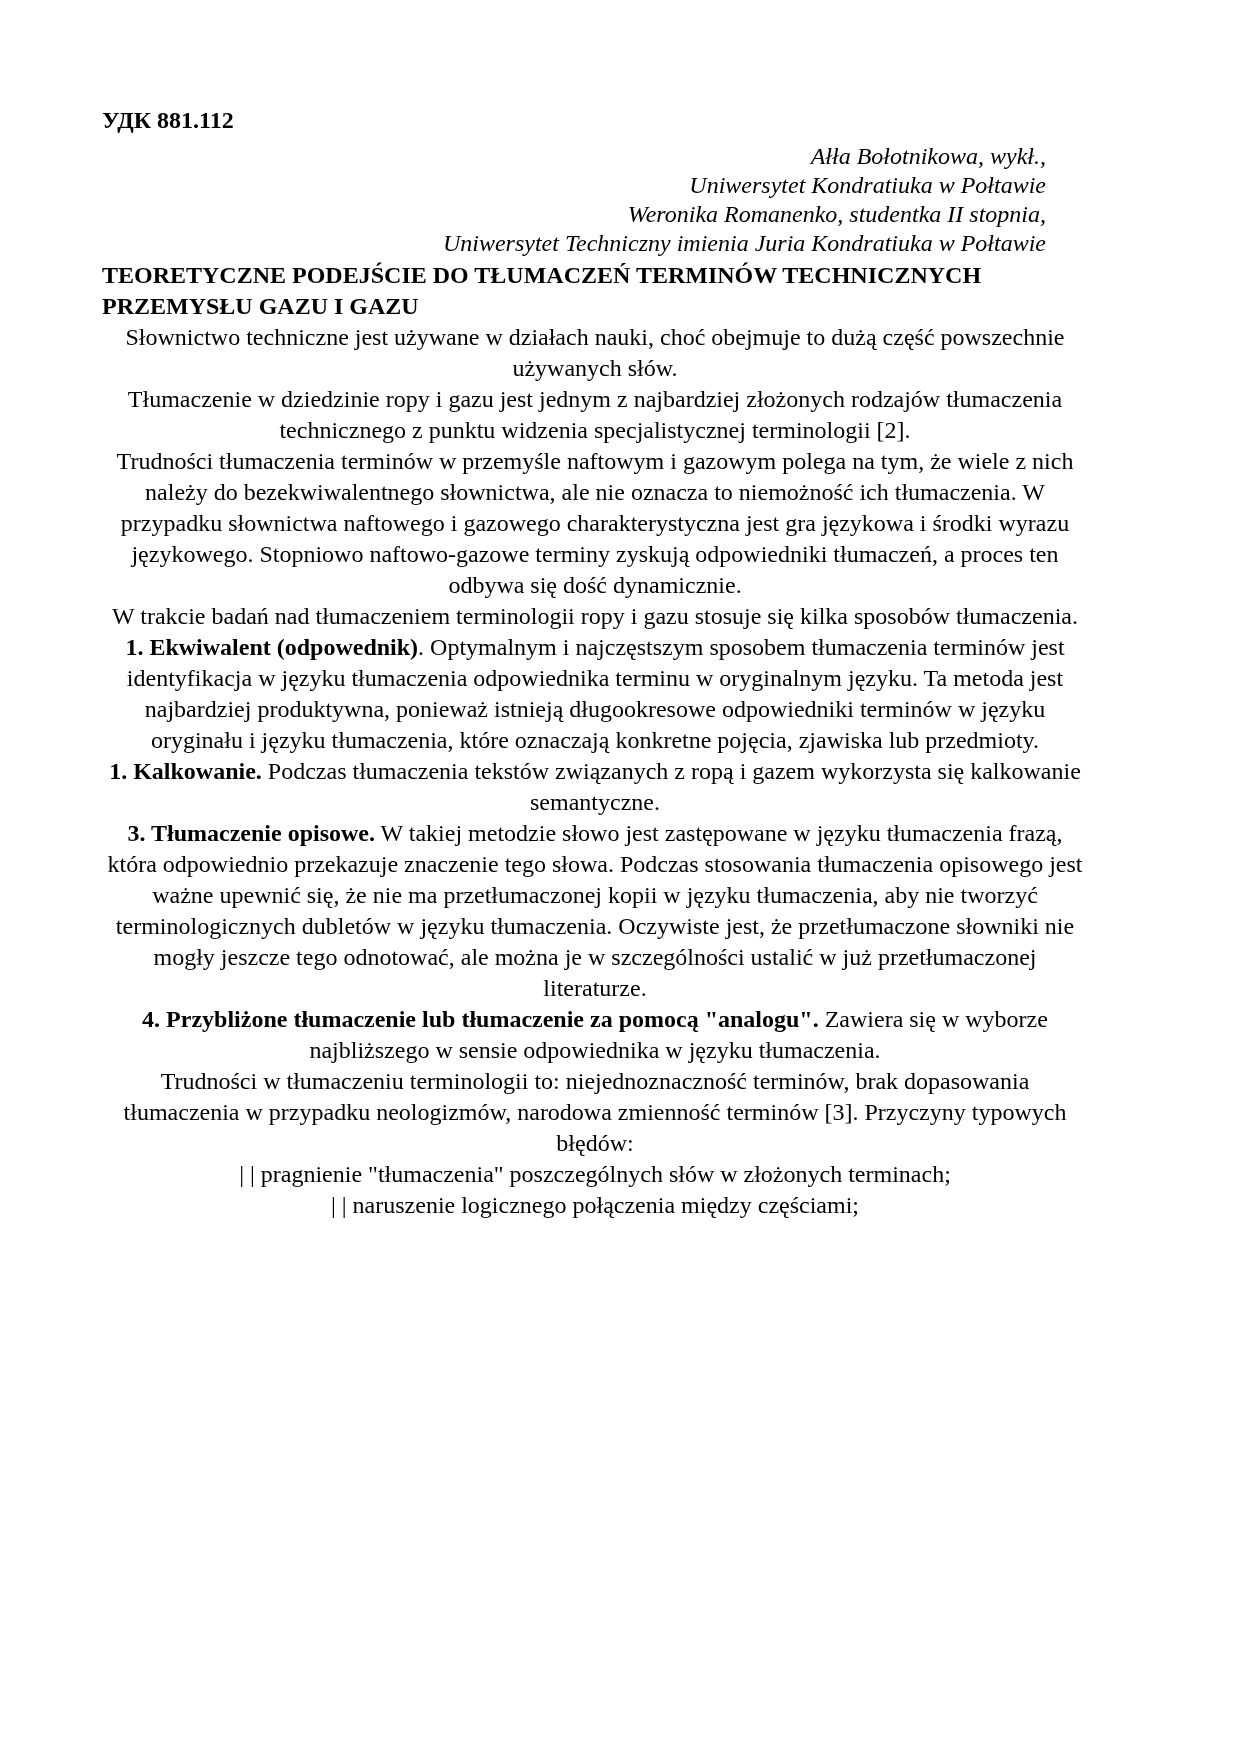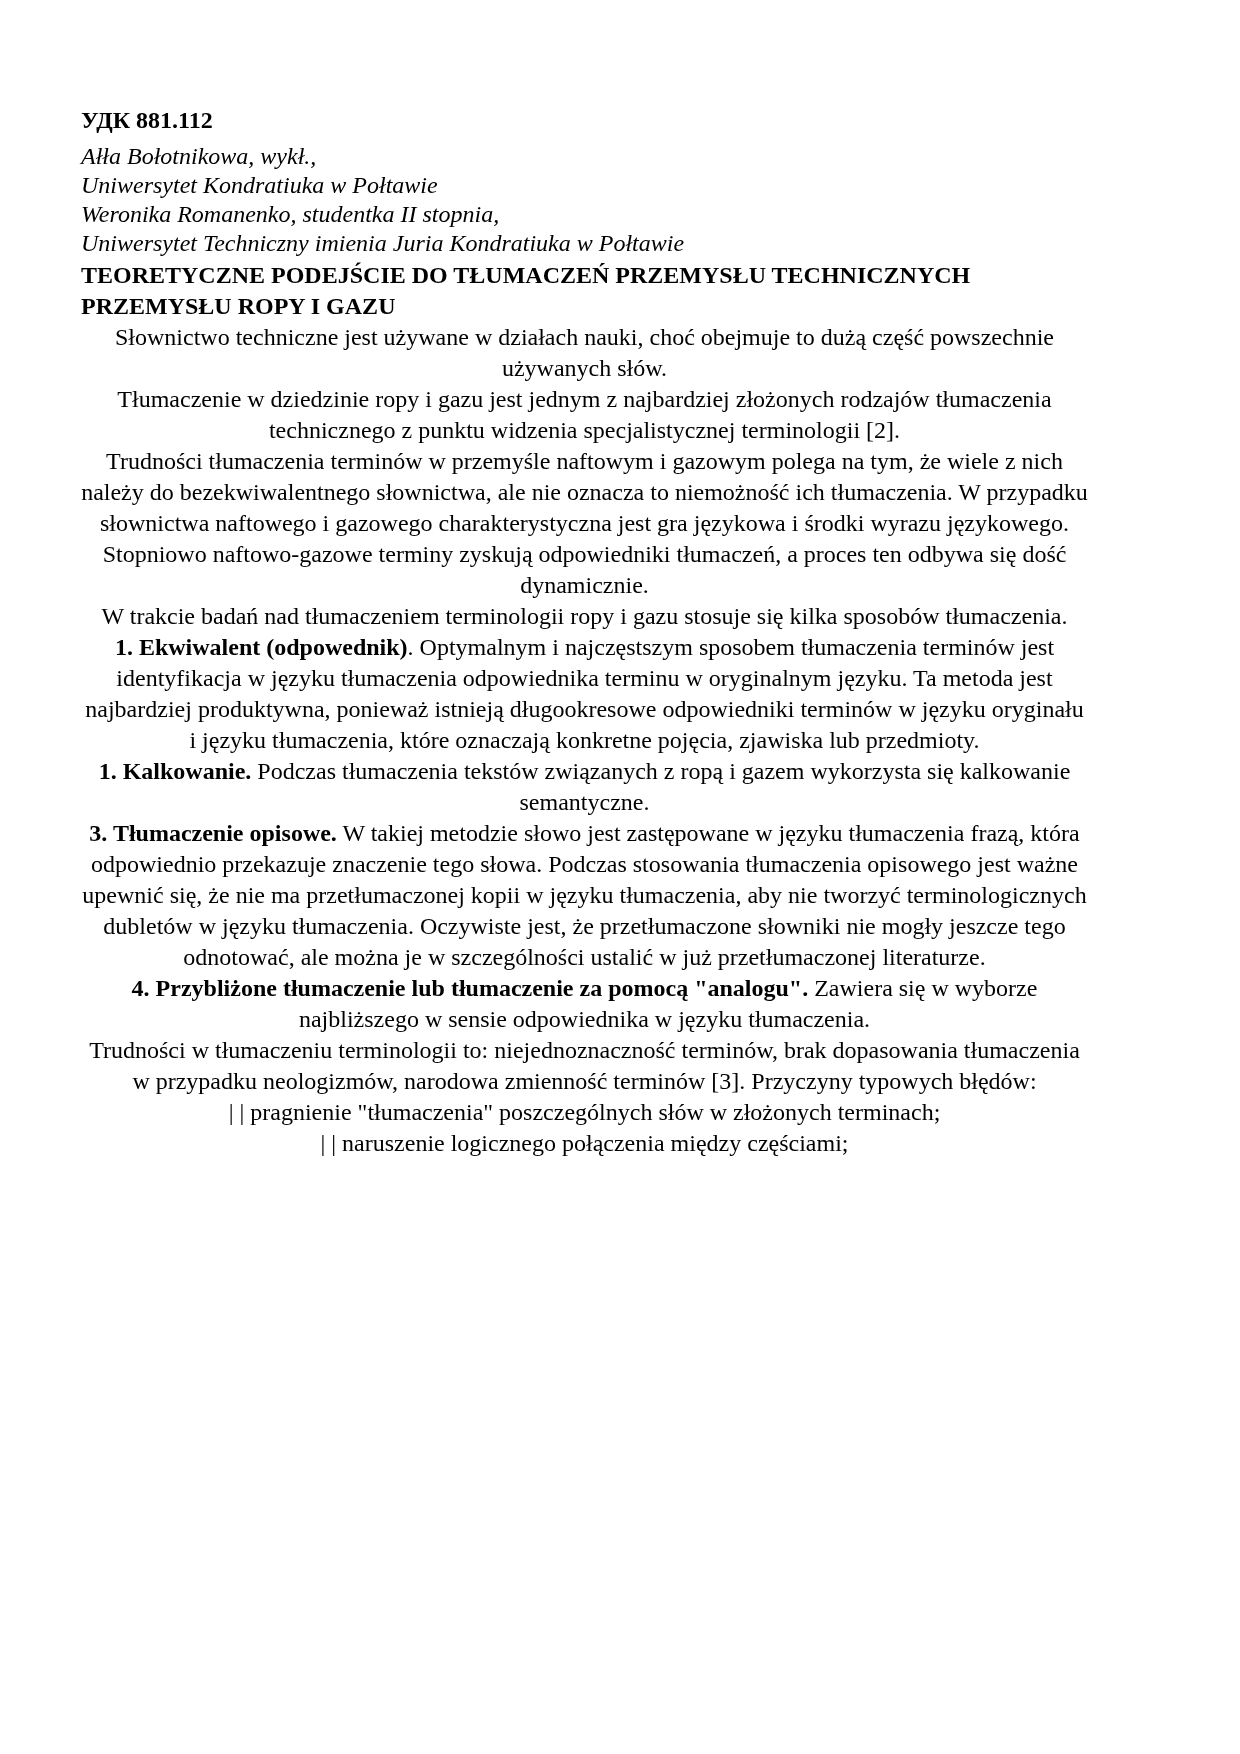--- a/index.html
+++ b/index.html
@@ -10,31 +10,31 @@
   body {
     width: 1240px;
     min-height: 1754px;
     font-family: "Liberation Serif", "DejaVu Serif", serif;
     color: #000000;
   }
   .page {
     box-sizing: border-box;
     width: 1240px;
     min-height: 1754px;
-    padding: 105px 152px 60px 81px;
+    padding: 105px 152px 60px 102px;
     background: #ffffff;
   }
   .udk {
     font-weight: bold;
     font-size: 24px;
     line-height: 31px;
     margin: 0 0 6px 0;
   }
   .authors {
-    text-align: left;
+    text-align: right;
     font-style: italic;
     font-size: 24px;
     line-height: 29px;
     margin: 0 42px 2px 0;
   }
   .authors p {
     margin: 0;
   }
   .doc-title {
     font-weight: bold;
@@ -59,21 +59,21 @@
 
   <p class="udk">УДК 881.112</p>
 
   <div class="authors">
     <p>Ałła Bołotnikowa, wykł.,</p>
     <p>Uniwersytet Kondratiuka w Połtawie</p>
     <p>Weronika Romanenko, studentka II stopnia,</p>
     <p>Uniwersytet Techniczny imienia Juria Kondratiuka w Połtawie</p>
   </div>
 
-  <div class="doc-title">TEORETYCZNE PODEJŚCIE DO TŁUMACZEŃ PRZEMYSŁU TECHNICZNYCH PRZEMYSŁU ROPY I GAZU</div>
+  <div class="doc-title">TEORETYCZNE PODEJŚCIE DO TŁUMACZEŃ TERMINÓW TECHNICZNYCH PRZEMYSŁU GAZU I GAZU</div>
 
   <p class="para"><b></b><span>Słownictwo techniczne jest używane w działach nauki, choć obejmuje to dużą część powszechnie używanych słów.</span></p>
 
   <p class="para"><b></b><span>Tłumaczenie w dziedzinie ropy i gazu jest jednym z najbardziej złożonych rodzajów tłumaczenia technicznego z punktu widzenia specjalistycznej terminologii [2].</span></p>
 
   <p class="para"><b></b><span>Trudności tłumaczenia terminów w przemyśle naftowym i gazowym polega na tym, że wiele z nich należy do bezekwiwalentnego słownictwa, ale nie oznacza to niemożność ich tłumaczenia. W przypadku słownictwa naftowego i gazowego charakterystyczna jest gra językowa i środki wyrazu językowego. Stopniowo naftowo-gazowe terminy zyskują odpowiedniki tłumaczeń, a proces ten odbywa się dość dynamicznie.</span></p>
 
   <p class="para"><b></b><span>W trakcie badań nad tłumaczeniem terminologii ropy i gazu stosuje się kilka sposobów tłumaczenia.</span></p>
 
   <p class="para"><b>1. Ekwiwalent (odpowednik)</b><span>. Optymalnym i najczęstszym sposobem tłumaczenia terminów jest identyfikacja w języku tłumaczenia odpowiednika terminu w oryginalnym języku. Ta metoda jest najbardziej produktywna, ponieważ istnieją długookresowe odpowiedniki terminów w języku oryginału i języku tłumaczenia, które oznaczają konkretne pojęcia, zjawiska lub przedmioty.</span></p>

